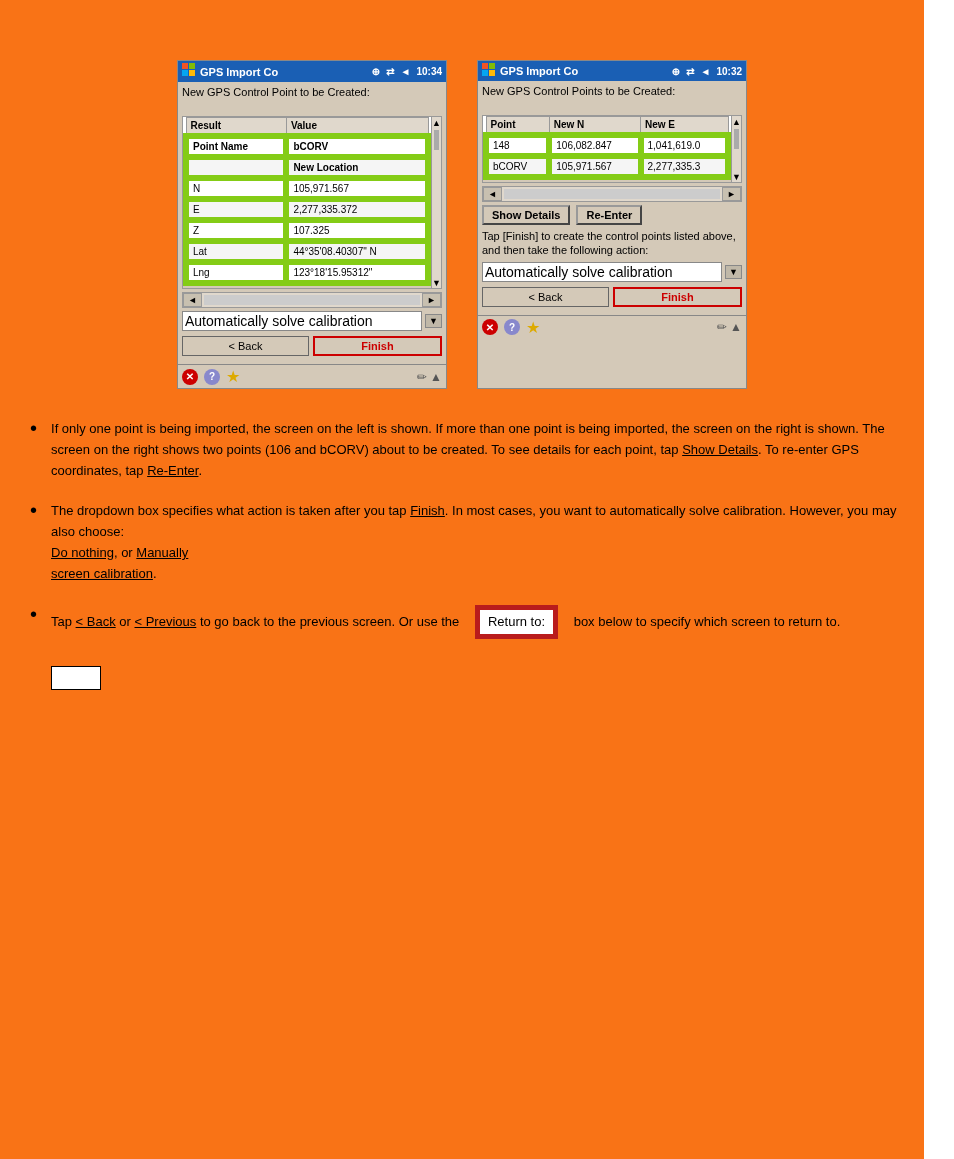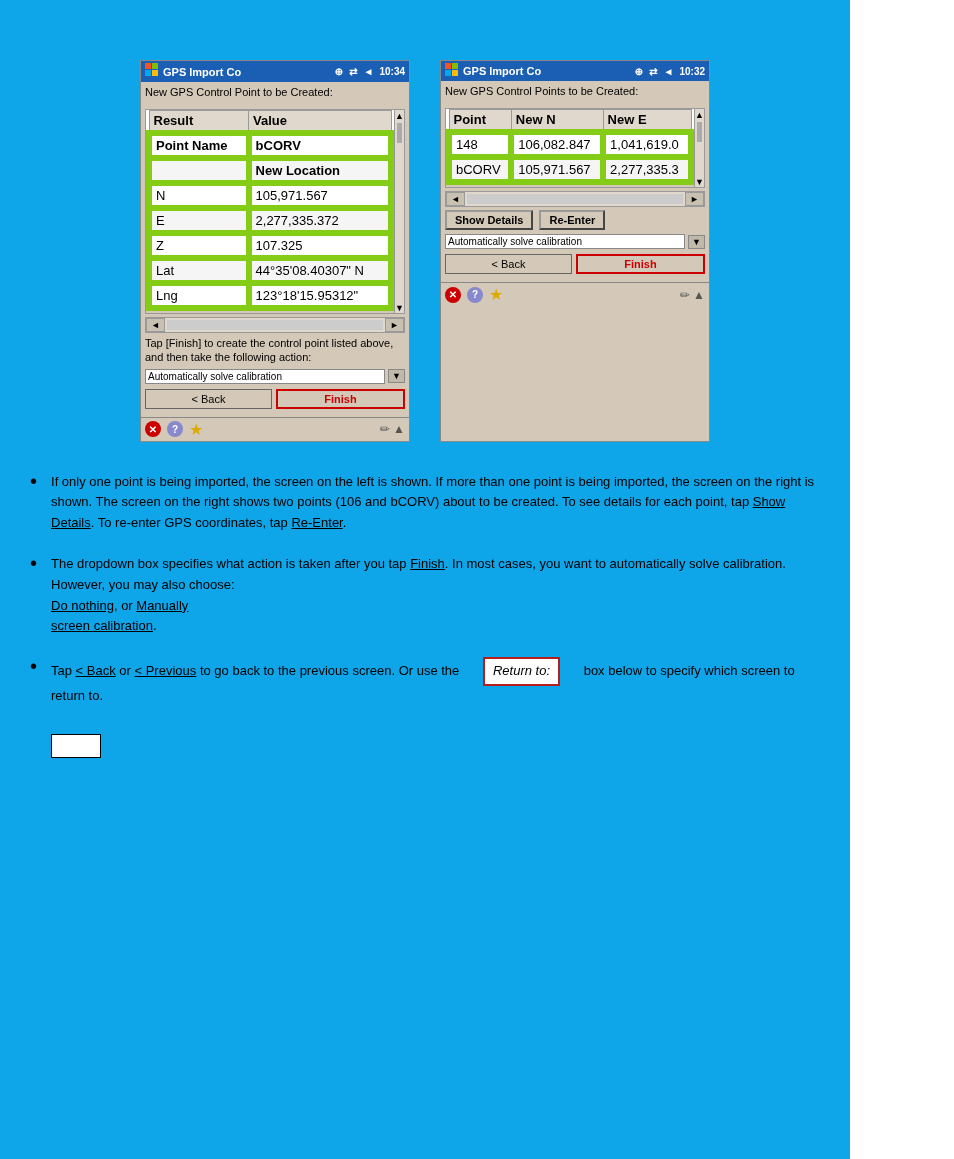--- a/index.html
+++ b/index.html
@@ -7,23 +7,23 @@
       width: 954px;
       min-height: 1159px;
       background: #ffffff;
       font-family: Arial, sans-serif;
       font-size: 13px;
       color: #000;
       position: relative;
     }
 
     .page-container {
-      width: 850px;
+      width: 924px;
       min-height: 1159px;
-      background: #0ea5e9;
+      background: #f97316;
       padding: 60px 20px 36px 20px;
     }
 
     
     .screenshots-row {
       display: flex;
       flex-direction: row;
       gap: 30px;
       justify-content: center;
       margin-bottom: 30px;
@@ -62,29 +62,29 @@
     }
 
     .device-content {
       background: #d4c9b8;
       padding: 4px;
     }
 
     .subtitle-text {
       font-size: 11px;
       color: #000;
-      margin-bottom: 11px;
+      margin-bottom: 18px;
     }
 
     
     .data-table {
       width: 100%;
       border-collapse: collapse;
       background: white;
-      font-size: 13px;
+      font-size: 10px;
       margin-bottom: 2px;
     }
 
     .data-table th {
       background: #e0d8cc;
       font-weight: bold;
       padding: 2px 4px;
       border: 1px solid #999;
       text-align: left;
     }
@@ -118,21 +118,21 @@
       align-items: center;
       gap: 3px;
       margin-bottom: 5px;
     }
 
     .dropdown-select {
       flex: 1;
       background: white;
       border: 1px solid #888;
       padding: 1px 2px;
-      font-size: 10px;
+      font-size: 14px;
       appearance: none;
       -webkit-appearance: none;
     }
 
     .dropdown-arrow {
       background: #c0b8a8;
       border: 1px solid #888;
       padding: 1px 3px;
       font-size: 9px;
     }
@@ -235,26 +235,25 @@
       color: #000;
     }
 
     .underline-link {
       text-decoration: underline;
       color: #000;
     }
 
     .inline-box {
       display: inline-block;
-      border: 2px solid #b91c1c;
+      border: 5px solid #b91c1c;
       padding: 2px 8px;
       font-size: 13px;
       background: white;
-      margin: 0 20px;
-      font-style: italic;
+      margin: 0 12px;
     }
 
     .small-box {
       display: inline-block;
       border: 1px solid #000;
       padding: 2px 8px;
       font-size: 13px;
       background: white;
       width: 50px;
       height: 24px;
@@ -404,21 +403,20 @@
             </div>
           </div>
         </div>
 
         <div class="horiz-scroll">
           <div class="horiz-scroll-btn">◄</div>
           <div class="horiz-scroll-bar"></div>
           <div class="horiz-scroll-btn">►</div>
         </div>
 
-        <div class="tap-text">Tap [Finish] to create the control point listed above, and then take the following action:</div>
 
         <div class="dropdown-row">
           <select class="dropdown-select">
             <option>Automatically solve calibration</option>
             <option>Do nothing</option>
             <option>Manually solve calibration</option>
           </select>
           <div class="dropdown-arrow">▼</div>
         </div>
 
@@ -496,20 +494,21 @@
           <div class="horiz-scroll-btn">◄</div>
           <div class="horiz-scroll-bar"></div>
           <div class="horiz-scroll-btn">►</div>
         </div>
 
         <div class="two-btn-row">
           <button class="show-details-btn">Show Details</button>
           <button class="re-enter-btn">Re-Enter</button>
         </div>
 
+        <div class="tap-text">Tap [Finish] to create the control points listed above, and then take the following action:</div>
 
         <div class="dropdown-row">
           <select class="dropdown-select">
             <option>Automatically solve calibration</option>
             <option>Do nothing</option>
             <option>Manually solve calibration</option>
           </select>
           <div class="dropdown-arrow">▼</div>
         </div>
 

